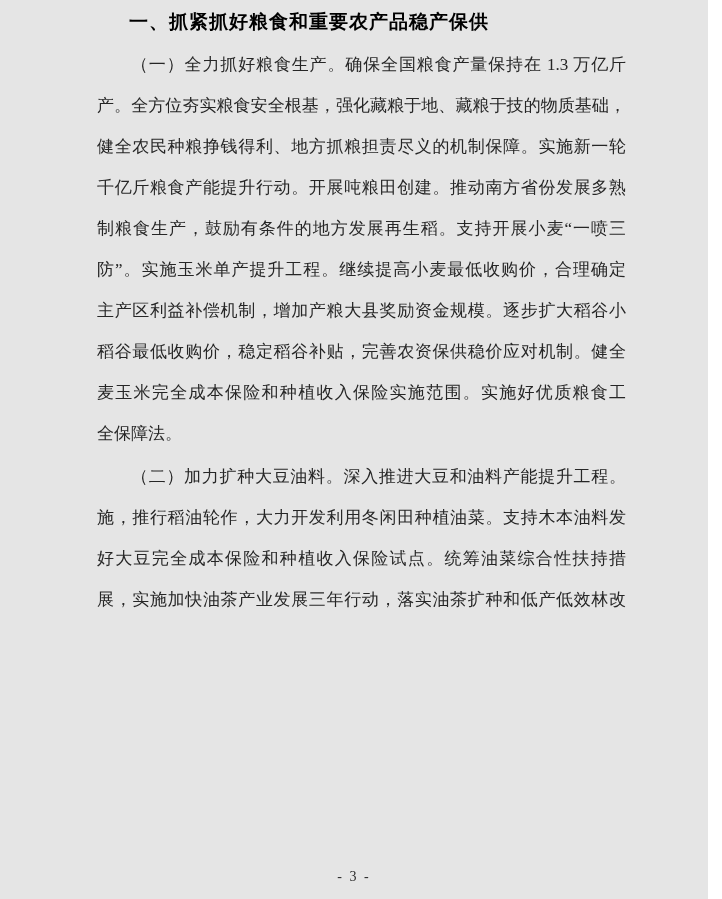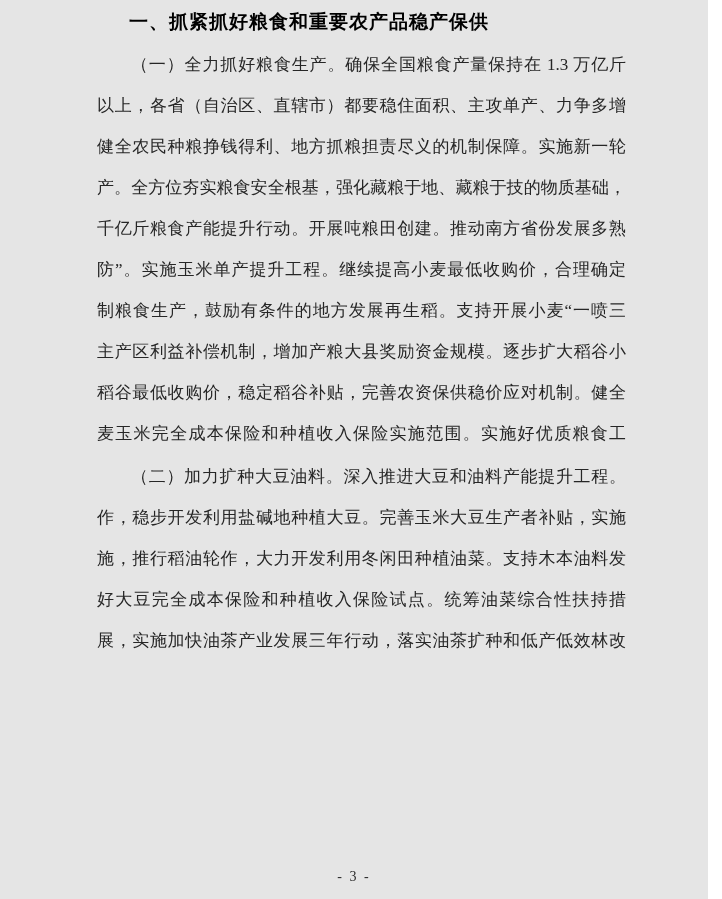--- a/index.html
+++ b/index.html
@@ -65,34 +65,33 @@
 </head>
 <body>
 
 <div class="page">
   <div class="textblock">
 
     <h2 class="heading">一、抓紧抓好粮食和重要农产品稳产保供</h2>
 
     <div class="para">
       <div class="line first">（一）全力抓好粮食生产。确保全国粮食产量保持在 1.3 万亿斤</div>
-      <div class="line">以上，各省（自治区、直辖市）都要稳住面积、主攻单产、力争多增</div>
+      <div class="line">产。全方位夯实粮食安全根基，强化藏粮于地、藏粮于技的物质基础，</div>
       <div class="line">健全农民种粮挣钱得利、地方抓粮担责尽义的机制保障。实施新一轮</div>
-      <div class="line">产。全方位夯实粮食安全根基，强化藏粮于地、藏粮于技的物质基础，</div>
       <div class="line">千亿斤粮食产能提升行动。开展吨粮田创建。推动南方省份发展多熟</div>
+      <div class="line">制粮食生产，鼓励有条件的地方发展再生稻。支持开展小麦“一喷三</div>
       <div class="line">防”。实施玉米单产提升工程。继续提高小麦最低收购价，合理确定</div>
-      <div class="line">制粮食生产，鼓励有条件的地方发展再生稻。支持开展小麦“一喷三</div>
       <div class="line">主产区利益补偿机制，增加产粮大县奖励资金规模。逐步扩大稻谷小</div>
       <div class="line">稻谷最低收购价，稳定稻谷补贴，完善农资保供稳价应对机制。健全</div>
       <div class="line">麦玉米完全成本保险和种植收入保险实施范围。实施好优质粮食工</div>
+      <div class="line lastline">全保障法。</div>
     </div>
 
     <div class="para">
       <div class="line first">（二）加力扩种大豆油料。深入推进大豆和油料产能提升工程。</div>
-      <div class="line">作，稳步开发利用盐碱地种植大豆。完善玉米大豆生产者补贴，实施</div>
       <div class="line">施，推行稻油轮作，大力开发利用冬闲田种植油菜。支持木本油料发</div>
       <div class="line">好大豆完全成本保险和种植收入保险试点。统筹油菜综合性扶持措</div>
       <div class="line">展，实施加快油茶产业发展三年行动，落实油茶扩种和低产低效林改</div>
     </div>
 
   </div>
 
   <div class="pagenum">- 3 -</div>
 </div>
 

